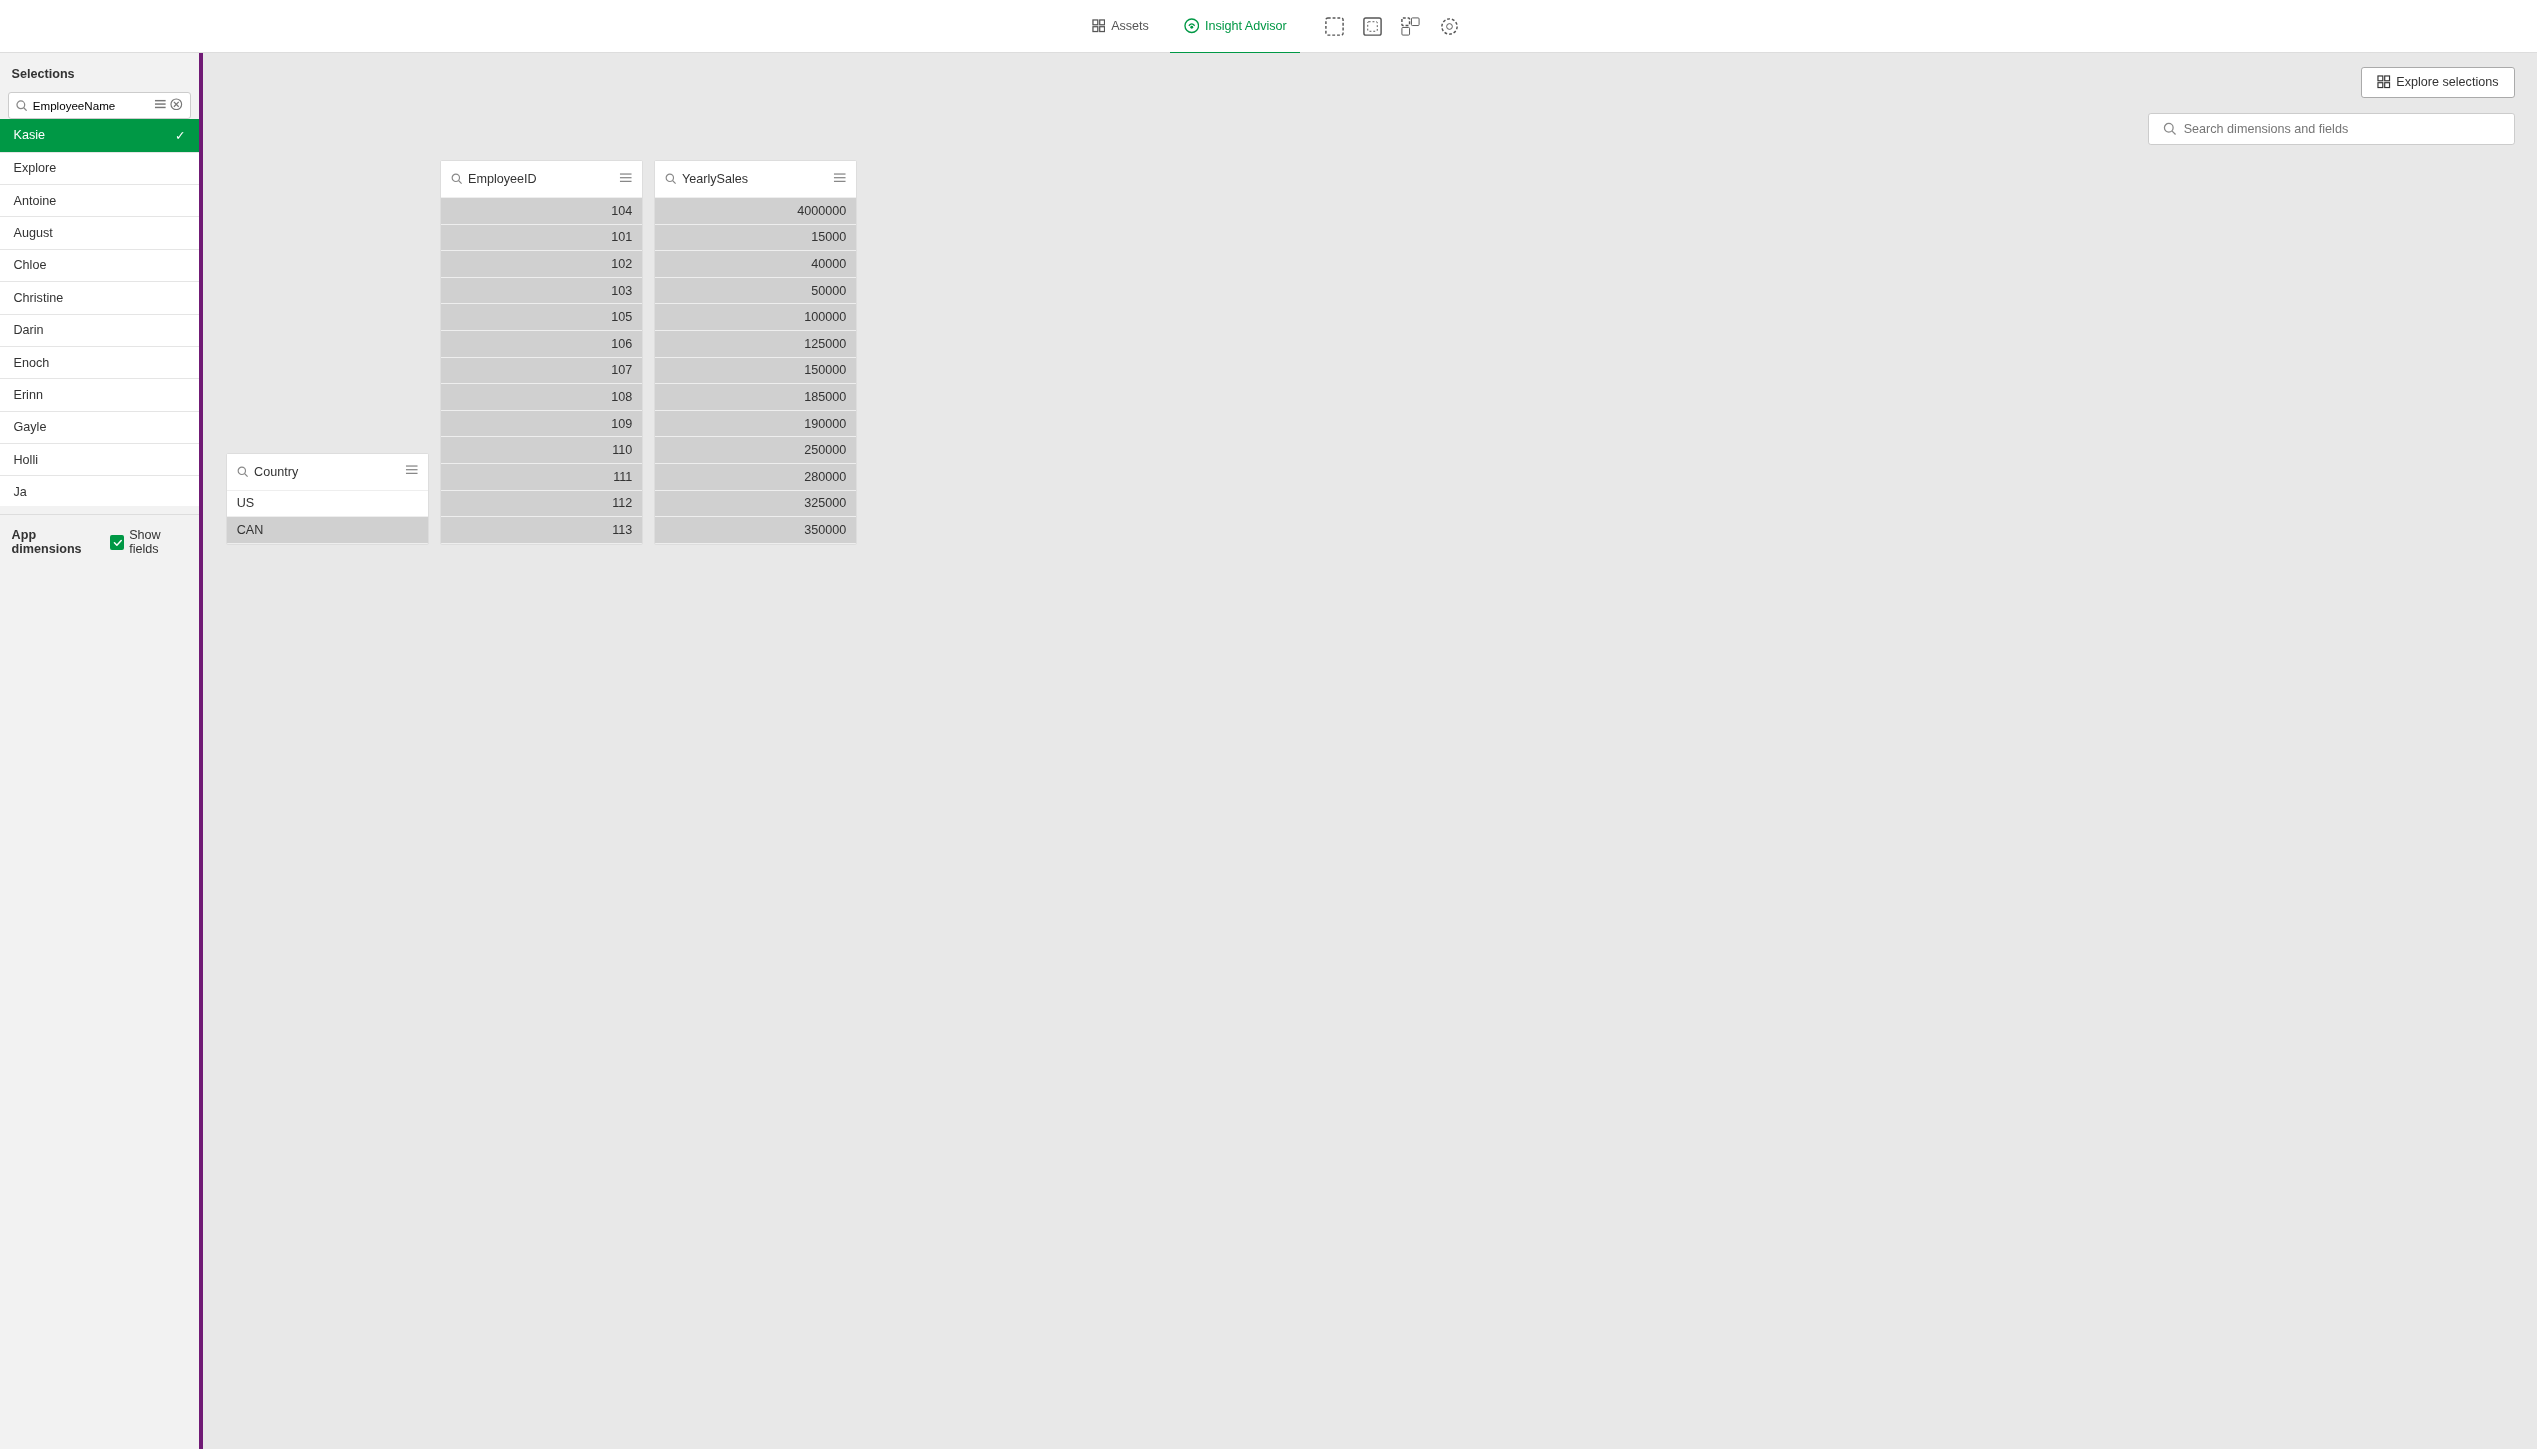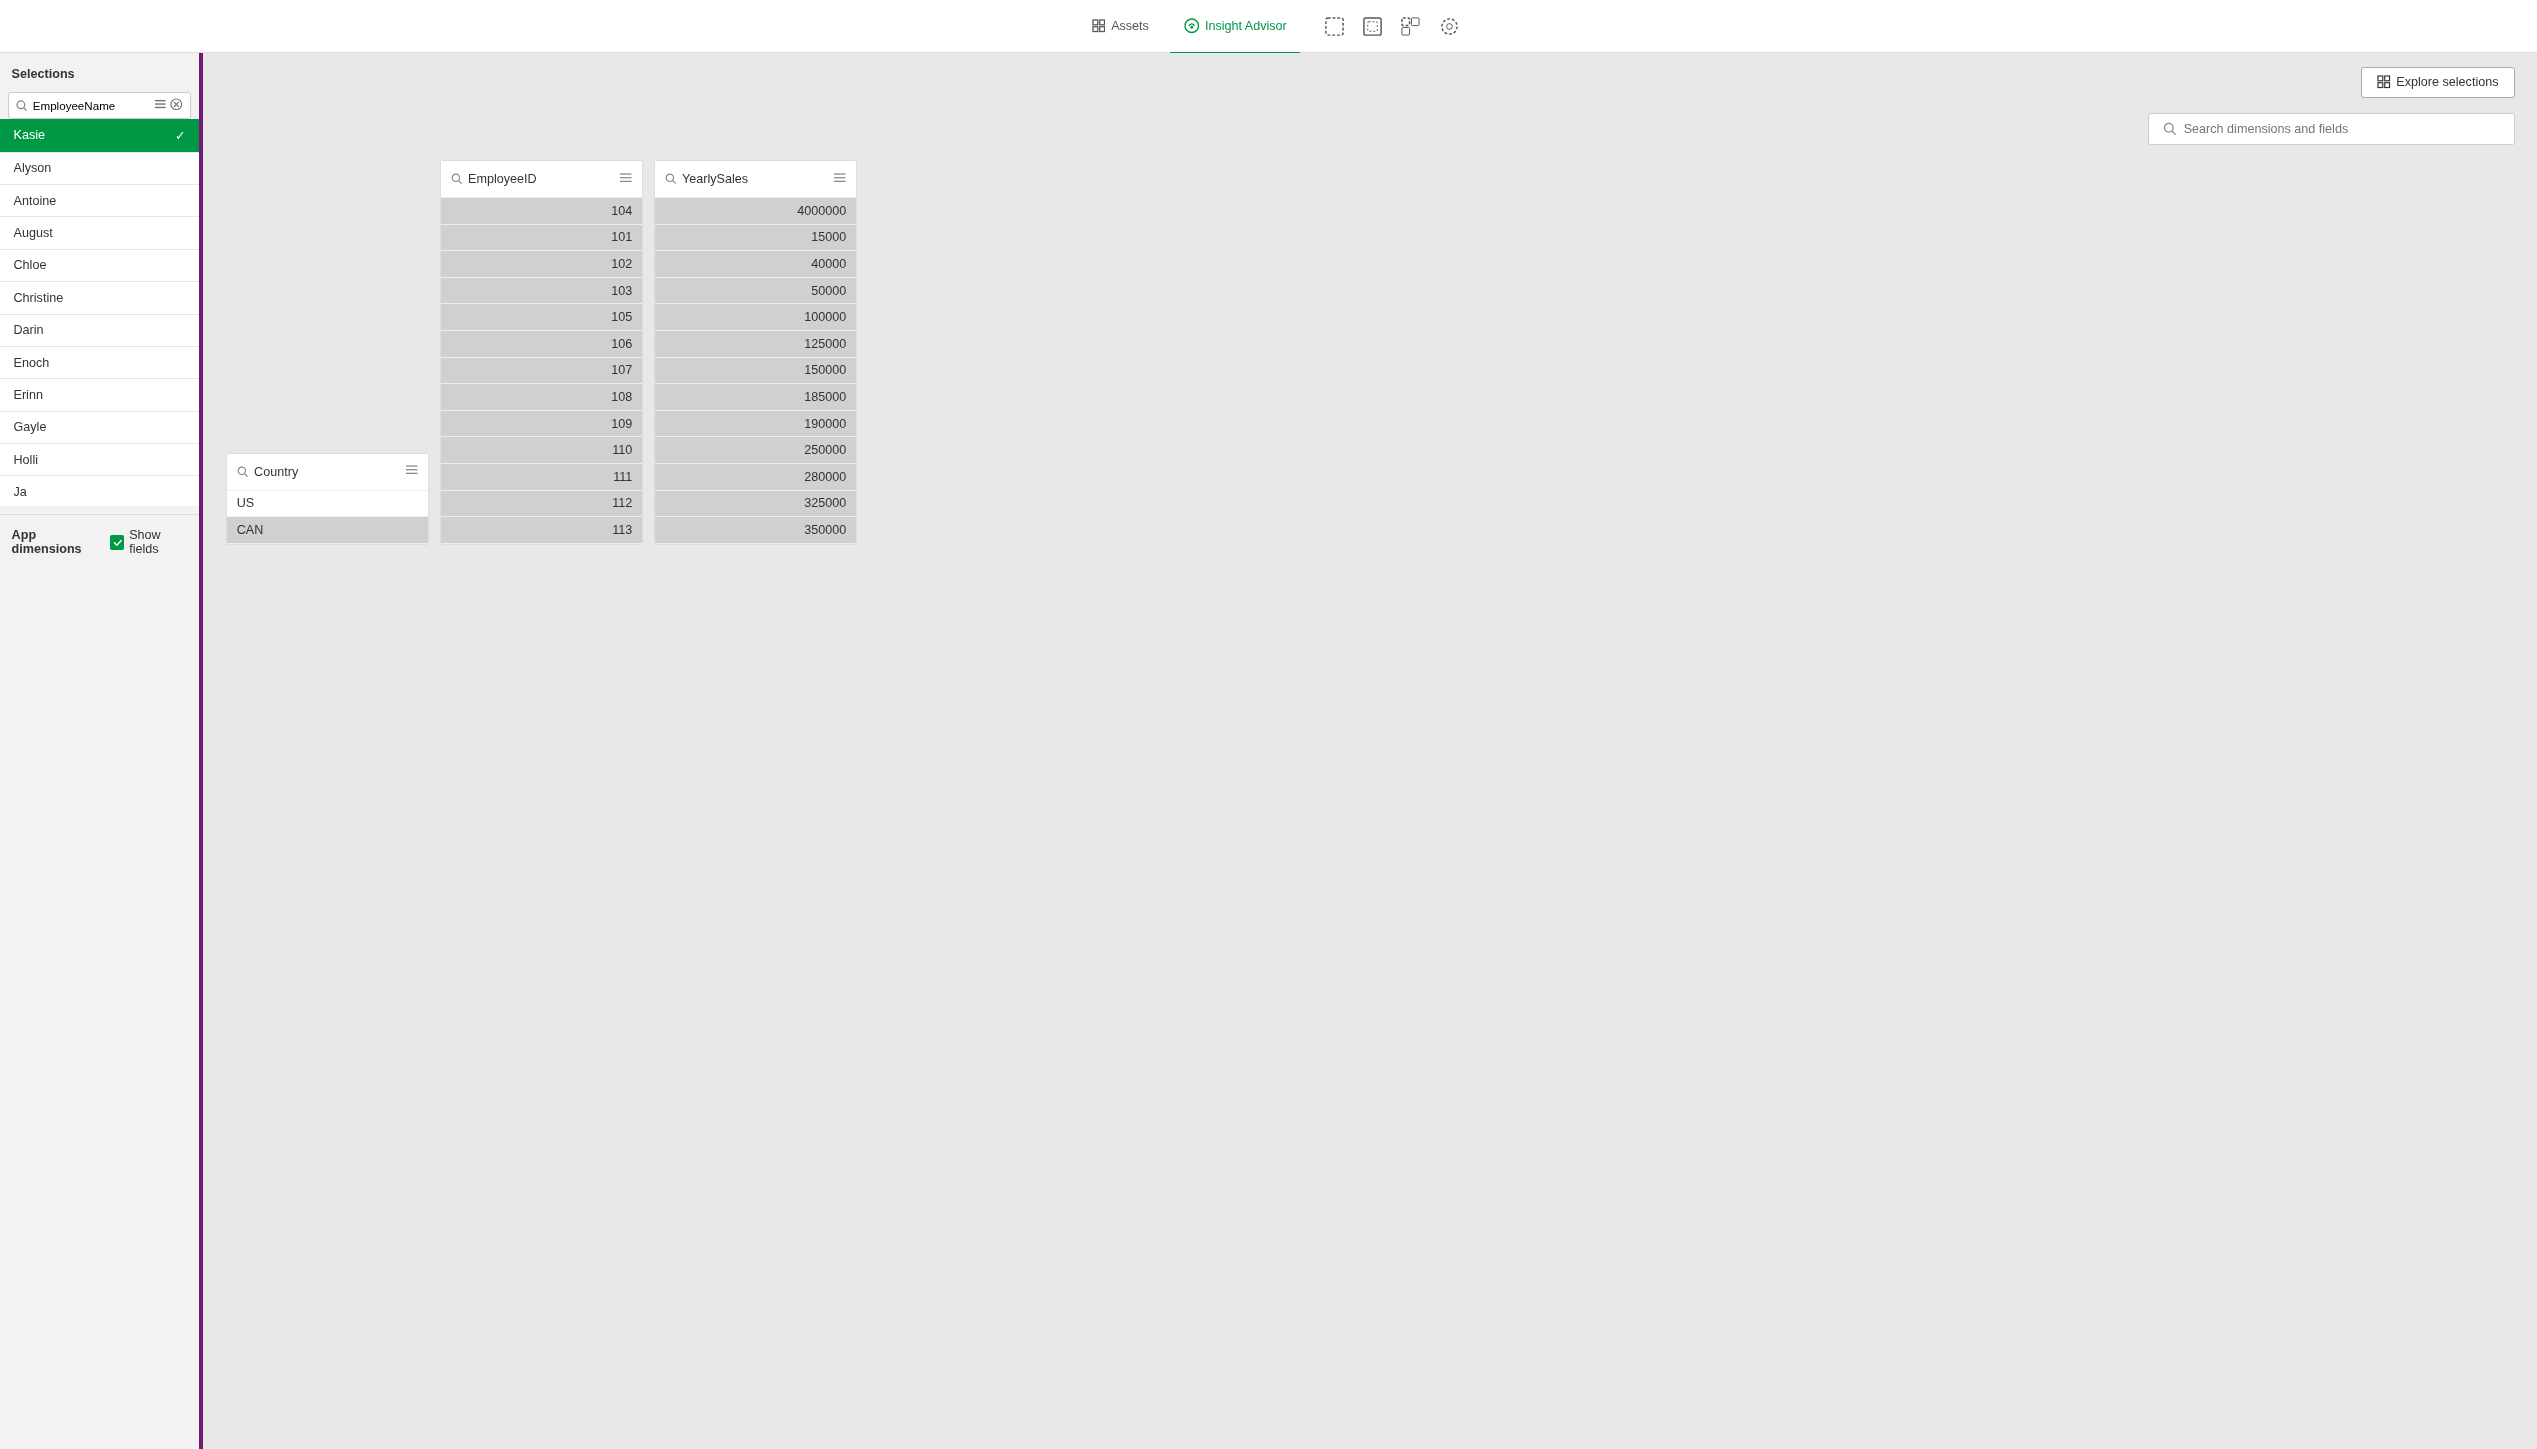--- a/index.html
+++ b/index.html
@@ -204,21 +204,21 @@
           </svg>
         </span>
       </div>
     </div>
 
     <div class="selection-list">
       <div class="selection-item selected">
         <span>Kasie</span>
         <span>✓</span>
       </div>
-      <div class="selection-item">Alyson</div>
+      <div class="selection-item">Explore</div>
       <div class="selection-item">Antoine</div>
       <div class="selection-item">August</div>
       <div class="selection-item">Chloe</div>
       <div class="selection-item">Christine</div>
       <div class="selection-item">Darin</div>
       <div class="selection-item">Enoch</div>
       <div class="selection-item">Erinn</div>
       <div class="selection-item">Gayle</div>
       <div class="selection-item">Holli</div>
       <div class="selection-item">Ja</div>

